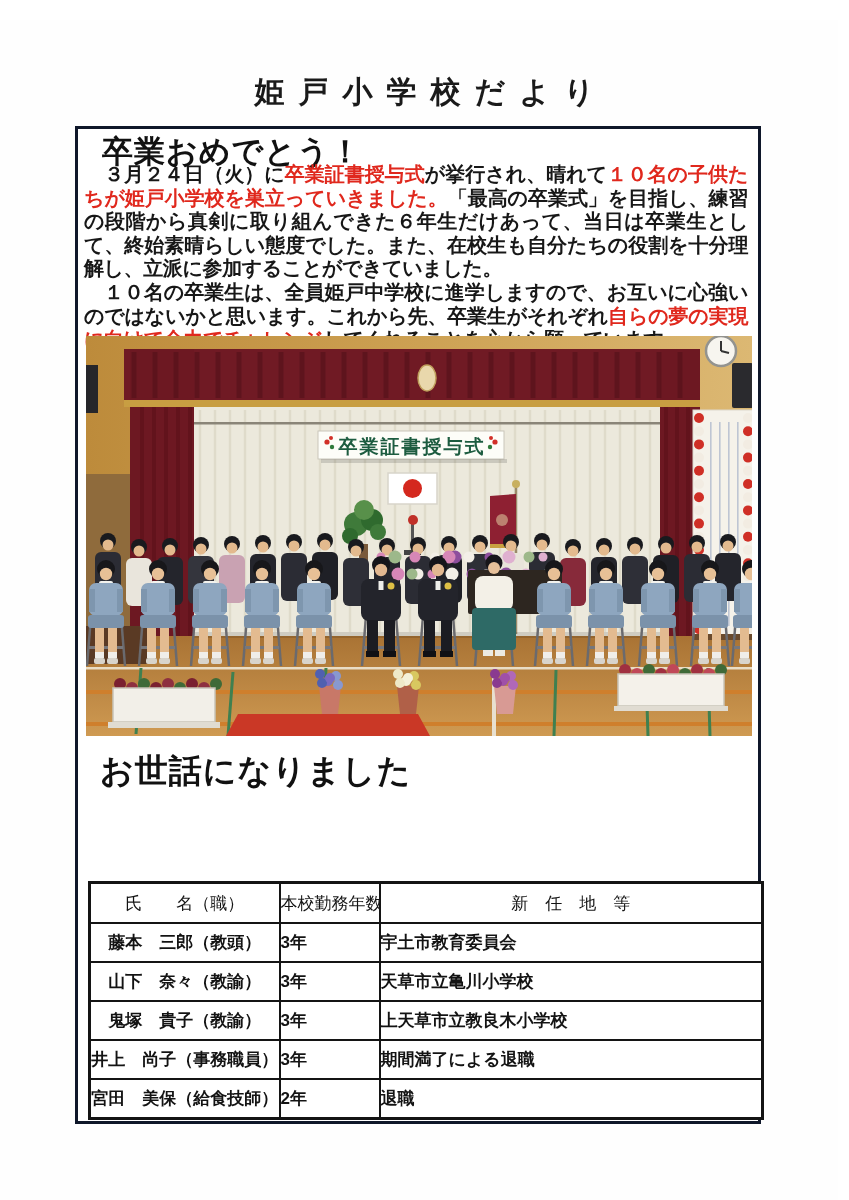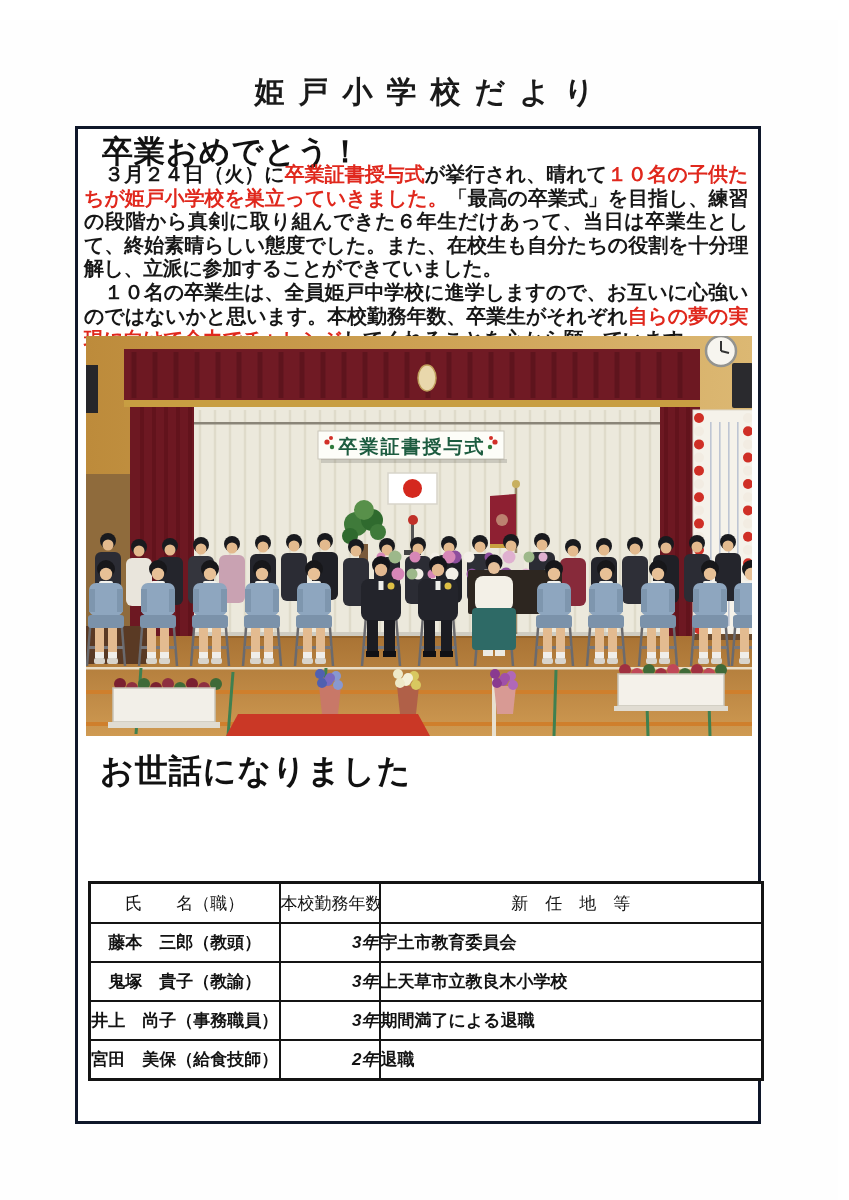--- a/index.html
+++ b/index.html
@@ -16,38 +16,38 @@
   .rd{color:#e0281d;}
   .photo{position:absolute;left:8px;top:207px;width:666px;height:400px;background:#c89a4c;}
   .photo svg{display:block;}
   table.staff{position:absolute;left:10px;top:752px;border-collapse:collapse;table-layout:fixed;
         width:673px;background:#fff;border:3px solid #141414;}
   table.staff th,table.staff td{border:2px solid #141414;font-size:17px;color:#131313;
         padding:0;overflow:hidden;white-space:nowrap;}
   table.staff th{height:38px;font-weight:400;}
   table.staff td{height:37px;font-weight:700;}
   td.td-name{padding-left:8px;text-align:center;}
-  td.td-years{text-align:right;font-style:italic;}
+  td.td-years{text-align:left;}
   td.td-destination{padding-left:10px;text-align:left;}
   col.c1{width:190px;} col.c2{width:100px;} col.c3{width:383px;}
   .scan-strip{position:absolute;left:0;top:1191px;width:849px;height:9px;background:#f2f2f3;border-top:1px solid #dcdcde;}
 </style>
 </head>
 <body>
 
 <div class="page">
 
   <div class="doc-title">姫戸小学校だより</div>
 
   <div class="frame">
 
     <div class="sec-h1">卒業おめでとう！</div>
 
     <p class="para para1"><span>　３月２４日（火）に</span><span class="rd">卒業証書授与式</span><span>が挙行され、晴れて</span><span class="rd">１０名の子供たちが姫戸小学校を巣立っていきました。</span><span>「最高の卒業式」を目指し、練習の段階から真剣に取り組んできた６年生だけあって、当日は卒業生として、終始素晴らしい態度でした。また、在校生も自分たちの役割を十分理解し、立派に参加することができていました。</span><br>
-    <span>　１０名の卒業生は、全員姫戸中学校に進学しますので、お互いに心強いのではないかと思います。本校勤務年数、卒業生がそれぞれ</span><span class="rd">自らの夢の実現に向けて全力でチャレンジ</span><span>してくれることを心から願っています。</span></p>
+    <span>　１０名の卒業生は、全員姫戸中学校に進学しますので、お互いに心強いのではないかと思います。これから先、卒業生がそれぞれ</span><span class="rd">自らの夢の実現に向けて全力でチャレンジ</span><span>してくれることを心から願っています。</span></p>
 
     <div class="photo">
       <svg width="666" height="400" viewBox="0 0 666 400" xmlns="http://www.w3.org/2000/svg">
         <defs>
           <linearGradient id="wallG" x1="0" y1="0" x2="1" y2="0">
             <stop offset="0" stop-color="#bd8b3b"></stop>
               <stop offset="0.5" stop-color="#cda153"></stop>
               <stop offset="1" stop-color="#dcb873"></stop>
           </linearGradient>
           <linearGradient id="floorG" x1="0" y1="0" x2="0" y2="1">
@@ -688,20 +688,25 @@
           <th>新　任　地　等</th>
         </tr>
       </thead>
       <tbody>
           <tr>
             <td class="td-name">藤本　三郎（教頭）</td>
             <td class="td-years">3年</td>
             <td class="td-destination">宇土市教育委員会</td>
           </tr>
           <tr>
+            <td class="td-name">山下　奈々（教諭）</td>
+            <td class="td-years">3年</td>
+            <td class="td-destination">天草市立亀川小学校</td>
+          </tr>
+          <tr>
             <td class="td-name">鬼塚　貴子（教諭）</td>
             <td class="td-years">3年</td>
             <td class="td-destination">上天草市立教良木小学校</td>
           </tr>
           <tr>
             <td class="td-name">井上　尚子（事務職員）</td>
             <td class="td-years">3年</td>
             <td class="td-destination">期間満了による退職</td>
           </tr>
           <tr>

